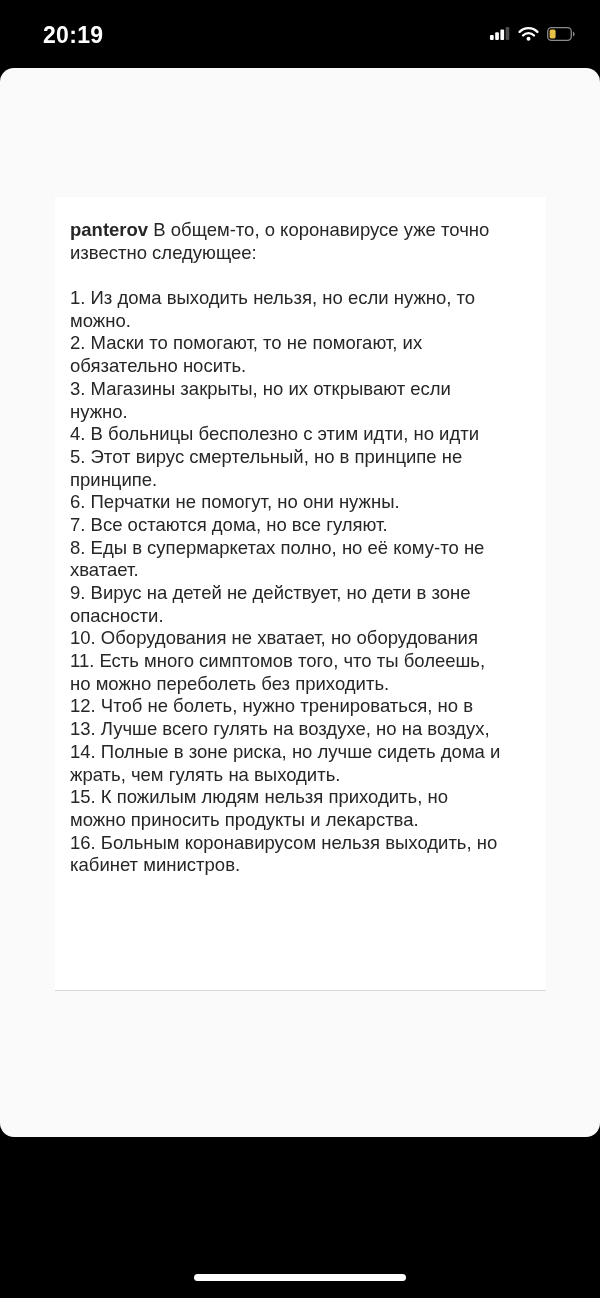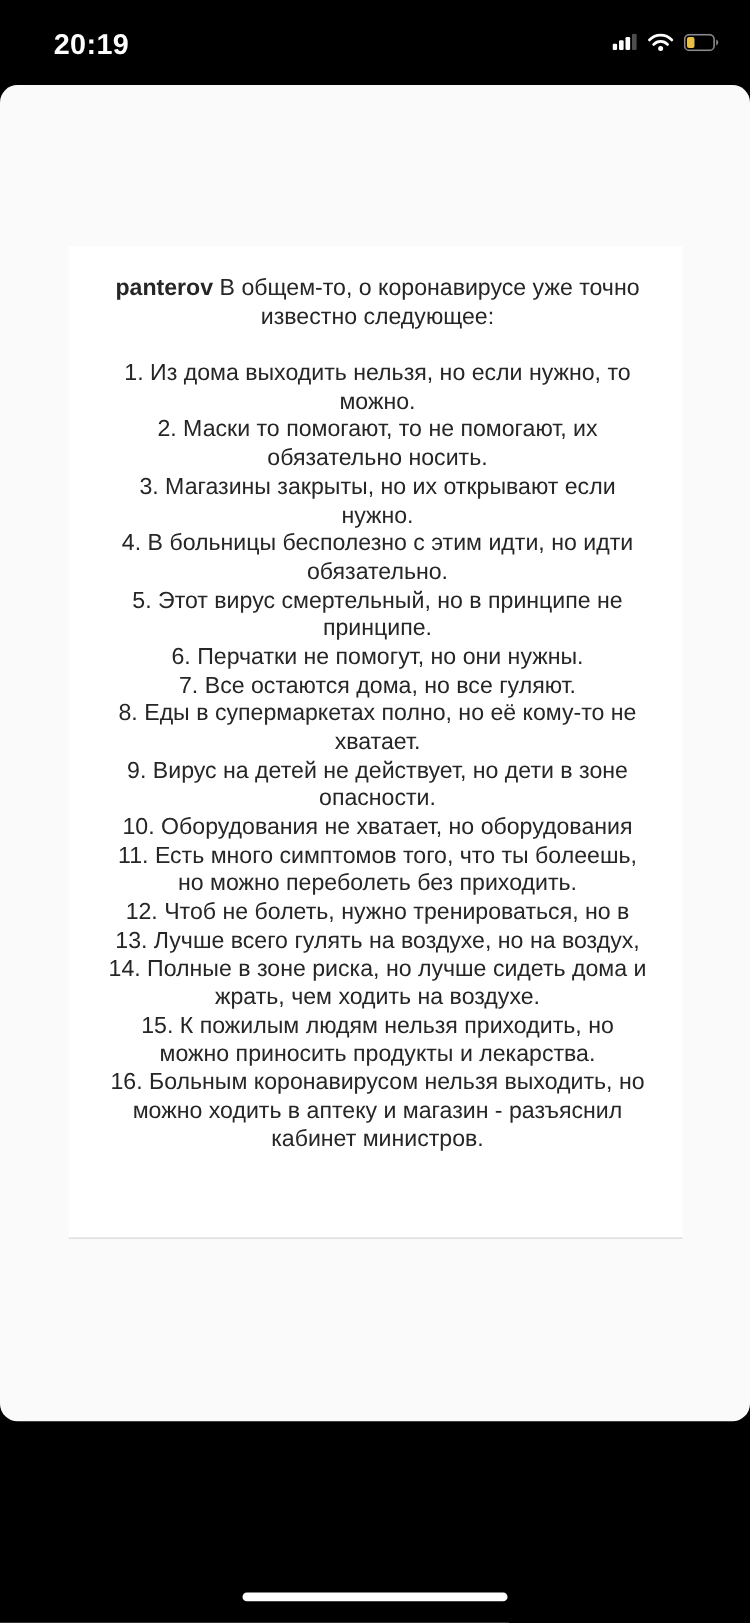--- a/index.html
+++ b/index.html
@@ -52,21 +52,20 @@
     top: 129px; left: 55px;
     width: 491px; height: 794px;
     background: #ffffff;
     border-bottom: 1px solid #d8d8d8;
     box-sizing: border-box;
   }
   .caption {
     padding: 22px 12px 0 15px;
     font-size: 18.5px;
     color: #262626;
-    text-align: center;
   }
   .cap-line {
     height: 22.7px;
     line-height: 22.7px;
     white-space: nowrap;
   }
   .username {
     font-weight: 700;
     color: #262626;
   }
@@ -118,40 +117,38 @@
           <div class="cap-line"><span class="username">panterov</span> В общем-то, о коронавирусе уже точно</div>
           <div class="cap-line">известно следующее:</div>
           <div class="cap-line">&nbsp;</div>
           <div class="cap-line">1. Из дома выходить нельзя, но если нужно, то</div>
           <div class="cap-line">можно.</div>
           <div class="cap-line">2. Маски то помогают, то не помогают, их</div>
           <div class="cap-line">обязательно носить.</div>
           <div class="cap-line">3. Магазины закрыты, но их открывают если</div>
           <div class="cap-line">нужно.</div>
           <div class="cap-line">4. В больницы бесполезно с этим идти, но идти</div>
-          <div class="cap-line">обязательно.</div>
           <div class="cap-line">5. Этот вирус смертельный, но в принципе не</div>
           <div class="cap-line">принципе.</div>
           <div class="cap-line">6. Перчатки не помогут, но они нужны.</div>
           <div class="cap-line">7. Все остаются дома, но все гуляют.</div>
           <div class="cap-line">8. Еды в супермаркетах полно, но её кому-то не</div>
           <div class="cap-line">хватает.</div>
           <div class="cap-line">9. Вирус на детей не действует, но дети в зоне</div>
           <div class="cap-line">опасности.</div>
           <div class="cap-line">10. Оборудования не хватает, но оборудования</div>
           <div class="cap-line">11. Есть много симптомов того, что ты болеешь,</div>
           <div class="cap-line">но можно переболеть без приходить.</div>
           <div class="cap-line">12. Чтоб не болеть, нужно тренироваться, но в</div>
           <div class="cap-line">13. Лучше всего гулять на воздухе, но на воздух,</div>
           <div class="cap-line">14. Полные в зоне риска, но лучше сидеть дома и</div>
-          <div class="cap-line">жрать, чем ходить на воздухе.</div>
+          <div class="cap-line">жрать, чем гулять на выходить.</div>
           <div class="cap-line">15. К пожилым людям нельзя приходить, но</div>
           <div class="cap-line">можно приносить продукты и лекарства.</div>
           <div class="cap-line">16. Больным коронавирусом нельзя выходить, но</div>
-          <div class="cap-line">можно ходить в аптеку и магазин - разъяснил</div>
           <div class="cap-line">кабинет министров.</div>
         </div>
     </div>
   </div>
 
   <div class="home-indicator"></div>
 
 </div>
 
 </body></html>

